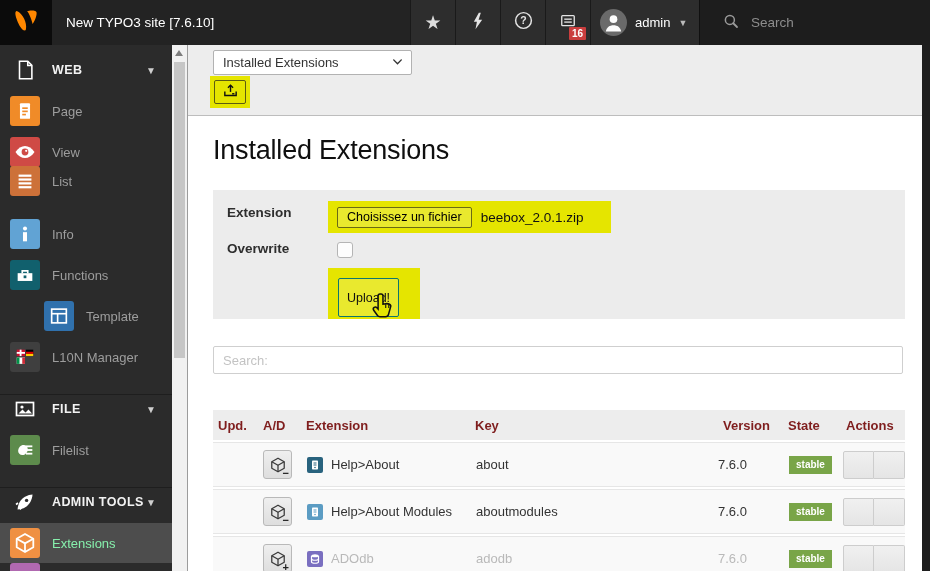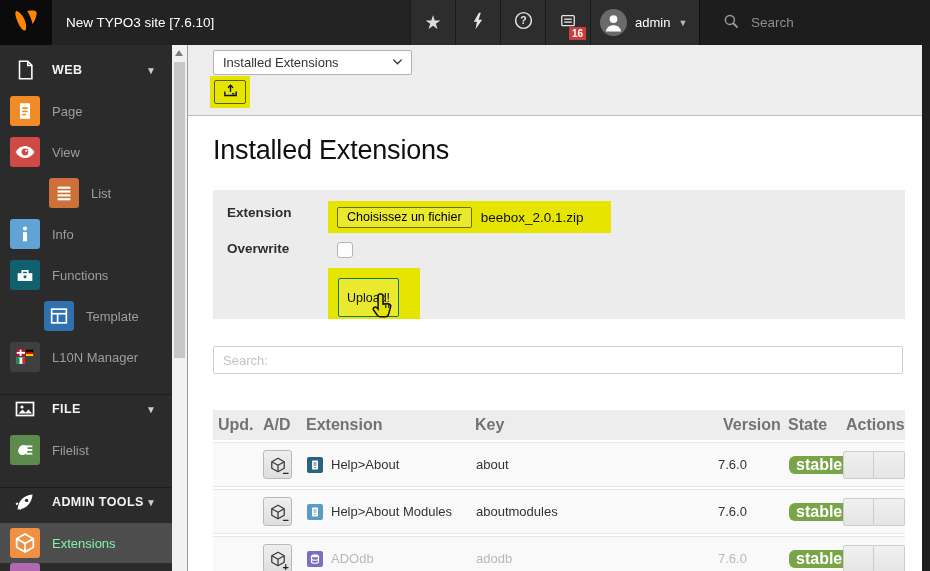--- a/index.html
+++ b/index.html
@@ -77,35 +77,35 @@
               font-family:"Liberation Sans",sans-serif;}
   .hand{position:absolute;left:43px;top:24px;}
   .search-box{position:absolute;left:25px;top:229px;width:690px;height:28px;border:1px solid #cfcfcf;
               border-radius:2px;box-sizing:border-box;font-size:13px;color:#333;padding:0 9px;
               font-family:"Liberation Sans",sans-serif;outline:none;background:#fff;}
   .search-box::placeholder{color:#c3c3c3;}
 
   
   .ext-table{position:absolute;left:25px;top:293px;width:692px;}
   .tgrid{display:grid;grid-template-columns:44px 44px 169px 248px 65px 58px 64px;align-items:center;}
-  .thead{background:#ededed;height:30px;font-size:16px;font-weight:bold;color:#737373;}
+  .thead{background:#ededed;height:30px;font-size:13px;font-weight:bold;color:#7f1d1d;}
   .thead .tcell{padding-left:5px;}
   .thead .tcell:nth-child(2){padding-left:6px;}
   .trow{background:#f9f9f9;height:43px;margin-top:2px;border-top:1px solid #e6e6e6;
         border-bottom:1px solid #e6e6e6;font-size:13px;color:#333;}
   .trow.uninstalled .ext-name,.trow.uninstalled .key-cell,.trow.uninstalled .ver-cell{color:#b9b9b9;}
   .ad-btn{width:29px;height:29px;margin-left:6px;border:1px solid #b9b9b9;border-radius:3px;
           background:linear-gradient(#efefef,#dedede);position:relative;display:flex;
           align-items:center;justify-content:center;padding:0;}
   .ad-sign{position:absolute;right:2px;bottom:0px;font-size:11px;font-weight:bold;color:#222;line-height:10px;}
   .ext-cell{display:flex;align-items:center;gap:8px;padding-left:6px;}
   .ext-ico{width:16px;height:16px;border-radius:2px;display:flex;align-items:center;justify-content:center;flex:0 0 16px;}
   .key-cell{padding-left:6px;}
-  .badge{display:inline-block;margin-left:6px;background:#79a548;color:#fff;font-size:16px;
-         font-weight:bold;padding:3px 7px;border-radius:6px;line-height:12px;}
+  .badge{display:inline-block;margin-left:6px;background:#79a548;color:#fff;font-size:10px;
+         font-weight:bold;padding:3px 7px;border-radius:0;line-height:12px;}
   .action-group{display:flex;margin-left:2px;}
   .action-btn{width:31px;height:28px;background:linear-gradient(#f0f0f0,#e5e5e5);
               border:1px solid #cdcdcd;box-sizing:border-box;}
   .action-btn:first-child{border-radius:2px 0 0 2px;}
   .action-btn:last-child{border-left:none;border-radius:0 2px 2px 0;}
 </style>
 </head>
 <body>
 
 <div class="screen">
@@ -196,21 +196,21 @@
       <div class="sb-row" style="top: 87px;">
         <span class="sb-icon" style="background:#cf4a45;color:#cf4a45;">
           <svg width="24" height="24" viewBox="0 0 24 24">
             <path d="M2.5 12c2.6-4 6.1-6 9.5-6s6.9 2 9.5 6c-2.6 4-6.1 6-9.5 6s-6.9-2-9.5-6z" fill="#fff"></path>
             <circle cx="12" cy="12" r="3.4" fill="currentColor"></circle>
             <circle cx="13.2" cy="10.8" r="1.1" fill="#fff"></circle>
           </svg>
         </span>
         <span class="sb-label">View</span>
       </div>
-      <div class="sb-row" style="top: 128px; margin-left: 39px;">
+      <div class="sb-row" style="top: 116px;">
         <span class="sb-icon" style="background:#cd7139;color:#cd7139;">
           <svg width="22" height="22" viewBox="0 0 24 24">
             <rect x="5" y="5" width="14" height="2.4" fill="#fff"></rect>
             <rect x="5" y="9.2" width="14" height="2.4" fill="#fff"></rect>
             <rect x="5" y="13.4" width="14" height="2.4" fill="#fff"></rect>
             <rect x="5" y="17.6" width="14" height="2.4" fill="#fff"></rect>
           </svg>
         </span>
         <span class="sb-label">List</span>
       </div>

